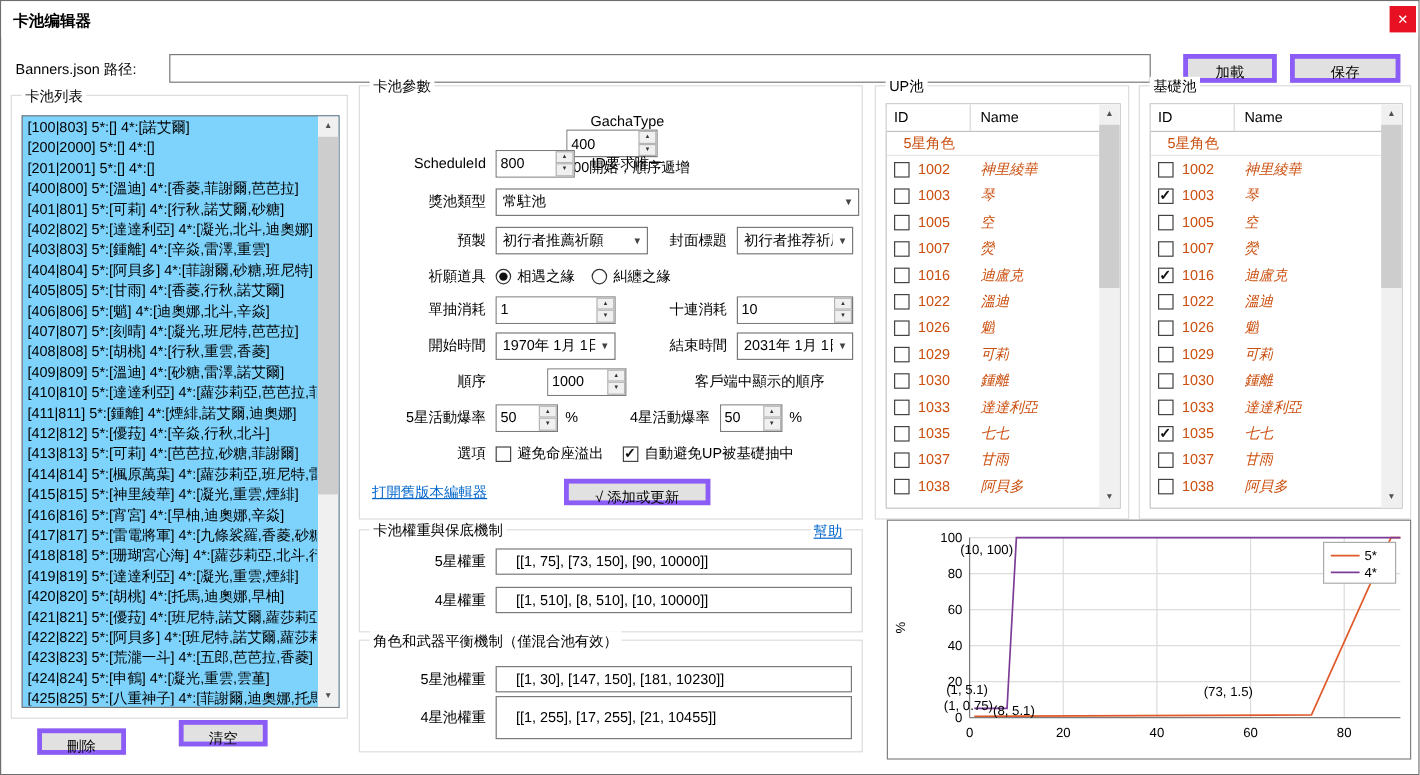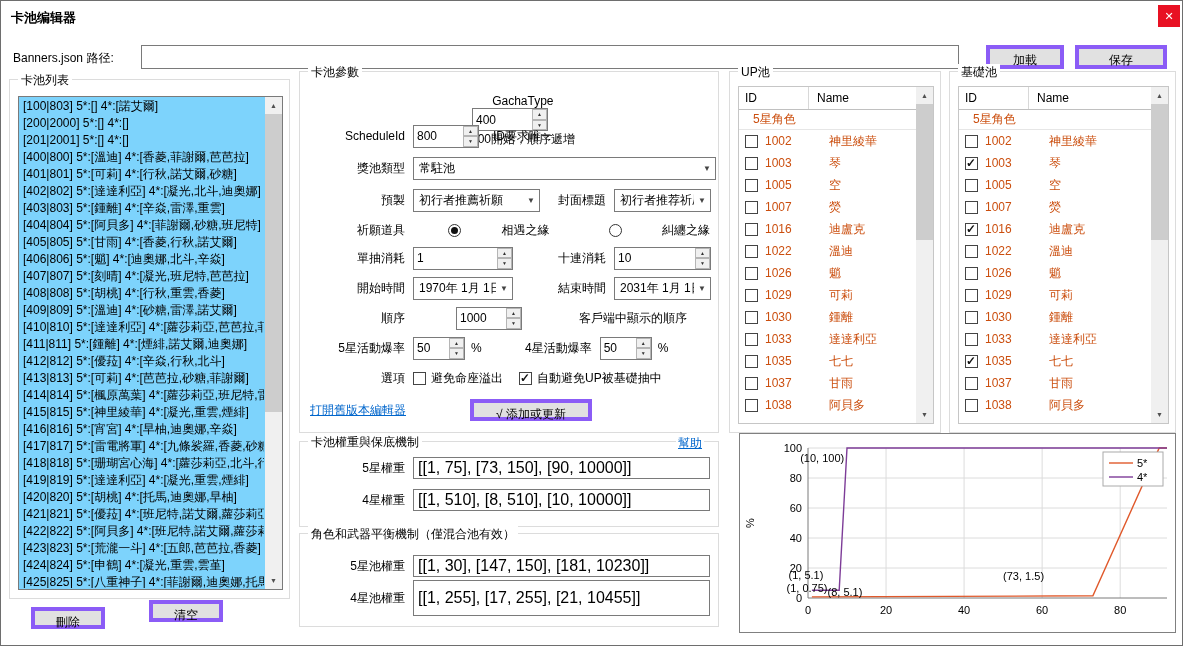--- a/index.html
+++ b/index.html
@@ -4,21 +4,21 @@
 <style>
   html,body{margin:0;padding:0;background:#bfbfbf;}
   .window{position:relative;width:1183px;height:646px;background:#fff;border:1px solid #6e6e6e;
           box-sizing:border-box;font-family:"Liberation Sans",sans-serif;font-size:12px;color:#000;overflow:hidden;}
   .titlebar{position:absolute;left:0;top:0;right:0;height:30px;background:#fff;}
   .title{position:absolute;left:10px;top:8px;font-size:13px;font-weight:bold;white-space:nowrap;}
   .close-btn{position:absolute;right:2px;top:4px;width:22px;height:22px;background:var(--close,#e81123);
              color:#fff;display:flex;align-items:center;justify-content:center;font-size:11px;cursor:pointer;}
   .btn{position:absolute;background:#e1e1e1;border:4px solid #8b5cf6;box-sizing:border-box;text-align:center;
        font-family:inherit;font-size:12px;line-height:20px;cursor:pointer;white-space:nowrap;}
-  .tb{background:#fff;border:1px solid #7a7a7a;box-sizing:border-box;font-family:inherit;font-size:16px;padding:0 4px;}
+  .tb{background:#fff;border:1px solid #7a7a7a;box-sizing:border-box;font-family:inherit;font-size:12px;padding:0 16px;}
   .group{position:absolute;border:1px solid #dcdcdc;box-sizing:border-box;}
   .glabel{position:absolute;top:-8px;left:8px;background:#fff;padding:0 3px;white-space:nowrap;}
   .lbl{white-space:nowrap;}
   
   .listbox{position:absolute;background:#7dd3fc;border:1px solid #7a7a7a;box-sizing:border-box;}
   .list-items{position:absolute;top:1px;left:1px;right:18px;bottom:1px;overflow:hidden;}
   .list-item{height:17px;line-height:17px;padding-left:3px;white-space:nowrap;overflow:hidden;}
   
   .vscroll{position:absolute;top:0;right:0;bottom:0;width:17px;background:#f0f0f0;display:flex;flex-direction:column;}
   .sb-btn{flex:0 0 17px;line-height:17px;text-align:center;font-size:7px;color:#505050;}
@@ -46,21 +46,21 @@
   
   .ptable{position:absolute;background:#fff;border:1px solid #c6c6c6;box-sizing:border-box;}
   .thead{position:absolute;left:0;top:0;right:0;height:22px;border-bottom:1px solid #c0c0c0;display:flex;background:#fff;}
   .th-id{width:70px;padding:4px 0 0 6px;box-sizing:border-box;border-right:1px solid #d8d8d8;}
   .th-name{flex:1;padding:4px 0 0 8px;}
   .tbody{position:absolute;left:0;top:22px;right:17px;bottom:0;overflow:hidden;}
   .section-row{height:20px;line-height:20px;padding-left:14px;color:var(--star5,#cb4e0e);border-bottom:1px solid #e6e6e6;}
   .trow{height:22px;display:flex;align-items:center;}
   .trow .cb{margin-left:6px;margin-right:0;}
   .tid{width:44px;margin-left:7px;color:var(--star5,#cb4e0e);}
-  .tname{margin-left:20px;color:var(--star5,#cb4e0e);white-space:nowrap;overflow:hidden;}
+  .tname{margin-left:8px;color:var(--star5,#cb4e0e);white-space:nowrap;overflow:hidden;font-style:italic;}
   
   .chartbox{position:absolute;left:738px;top:432px;width:437px;height:200px;border:1px solid #808080;
             background:#fff;box-sizing:border-box;}
   .tick{font-family:"Liberation Sans",sans-serif;font-size:11px;fill:#000;}
   .ann{font-family:"Liberation Sans",sans-serif;font-size:11px;fill:#000;}
 </style>
 </head>
 <body>
 
 <div class="window">
@@ -193,24 +193,24 @@
         <span style="overflow:hidden;">初行者推薦祈願</span>
         <span class="arr">▼</span>
       </span>
       <span class="plabel2" style="width:66px;">封面標題</span>
       <span class="combo" style="width:97px;">
         <span style="overflow:hidden;">初行者推荐祈愿</span>
         <span class="arr">▼</span>
       </span>
     </div>
 
-    <div class="prow" style="top:146px;justify-content:space-between;">
+    <div class="prow" style="top:146px;">
       <span class="plabel">祈願道具</span>
       <span class="radio selected"></span>
-      <span class="lbl" style="margin-right:24px;">相遇之緣</span>
+      <span class="lbl" style="margin-right:14px;">相遇之緣</span>
       <span class="radio"></span>
       <span class="lbl">糾纏之緣</span>
     </div>
 
     <div class="prow" style="top:174px;">
       <span class="plabel">單抽消耗</span>
       <span class="spinner" style="width:100px;">
         <input value="1" style="">
         <span class="spin-btns">
             <span class="spin-b">▲</span>

